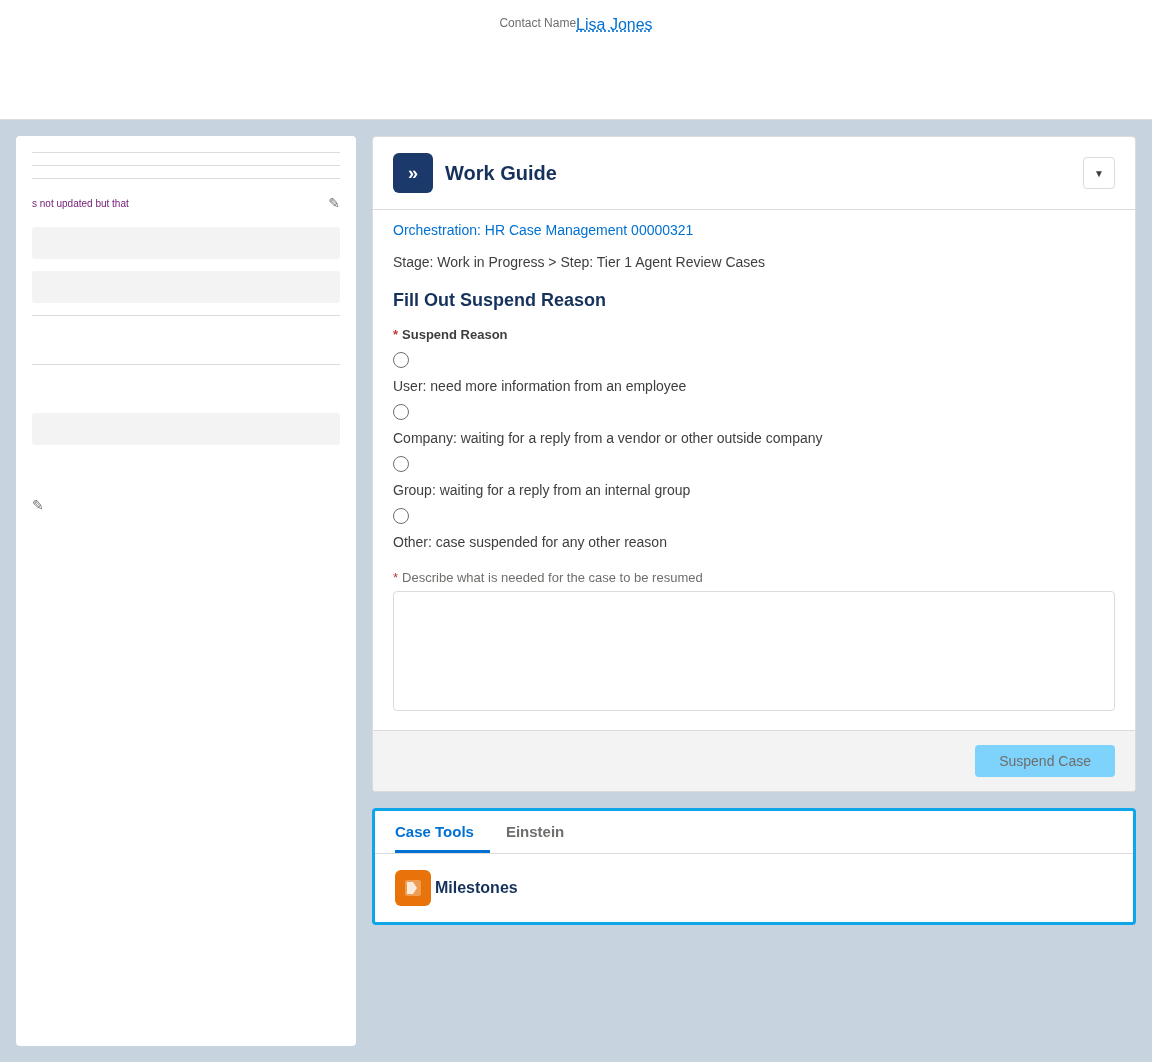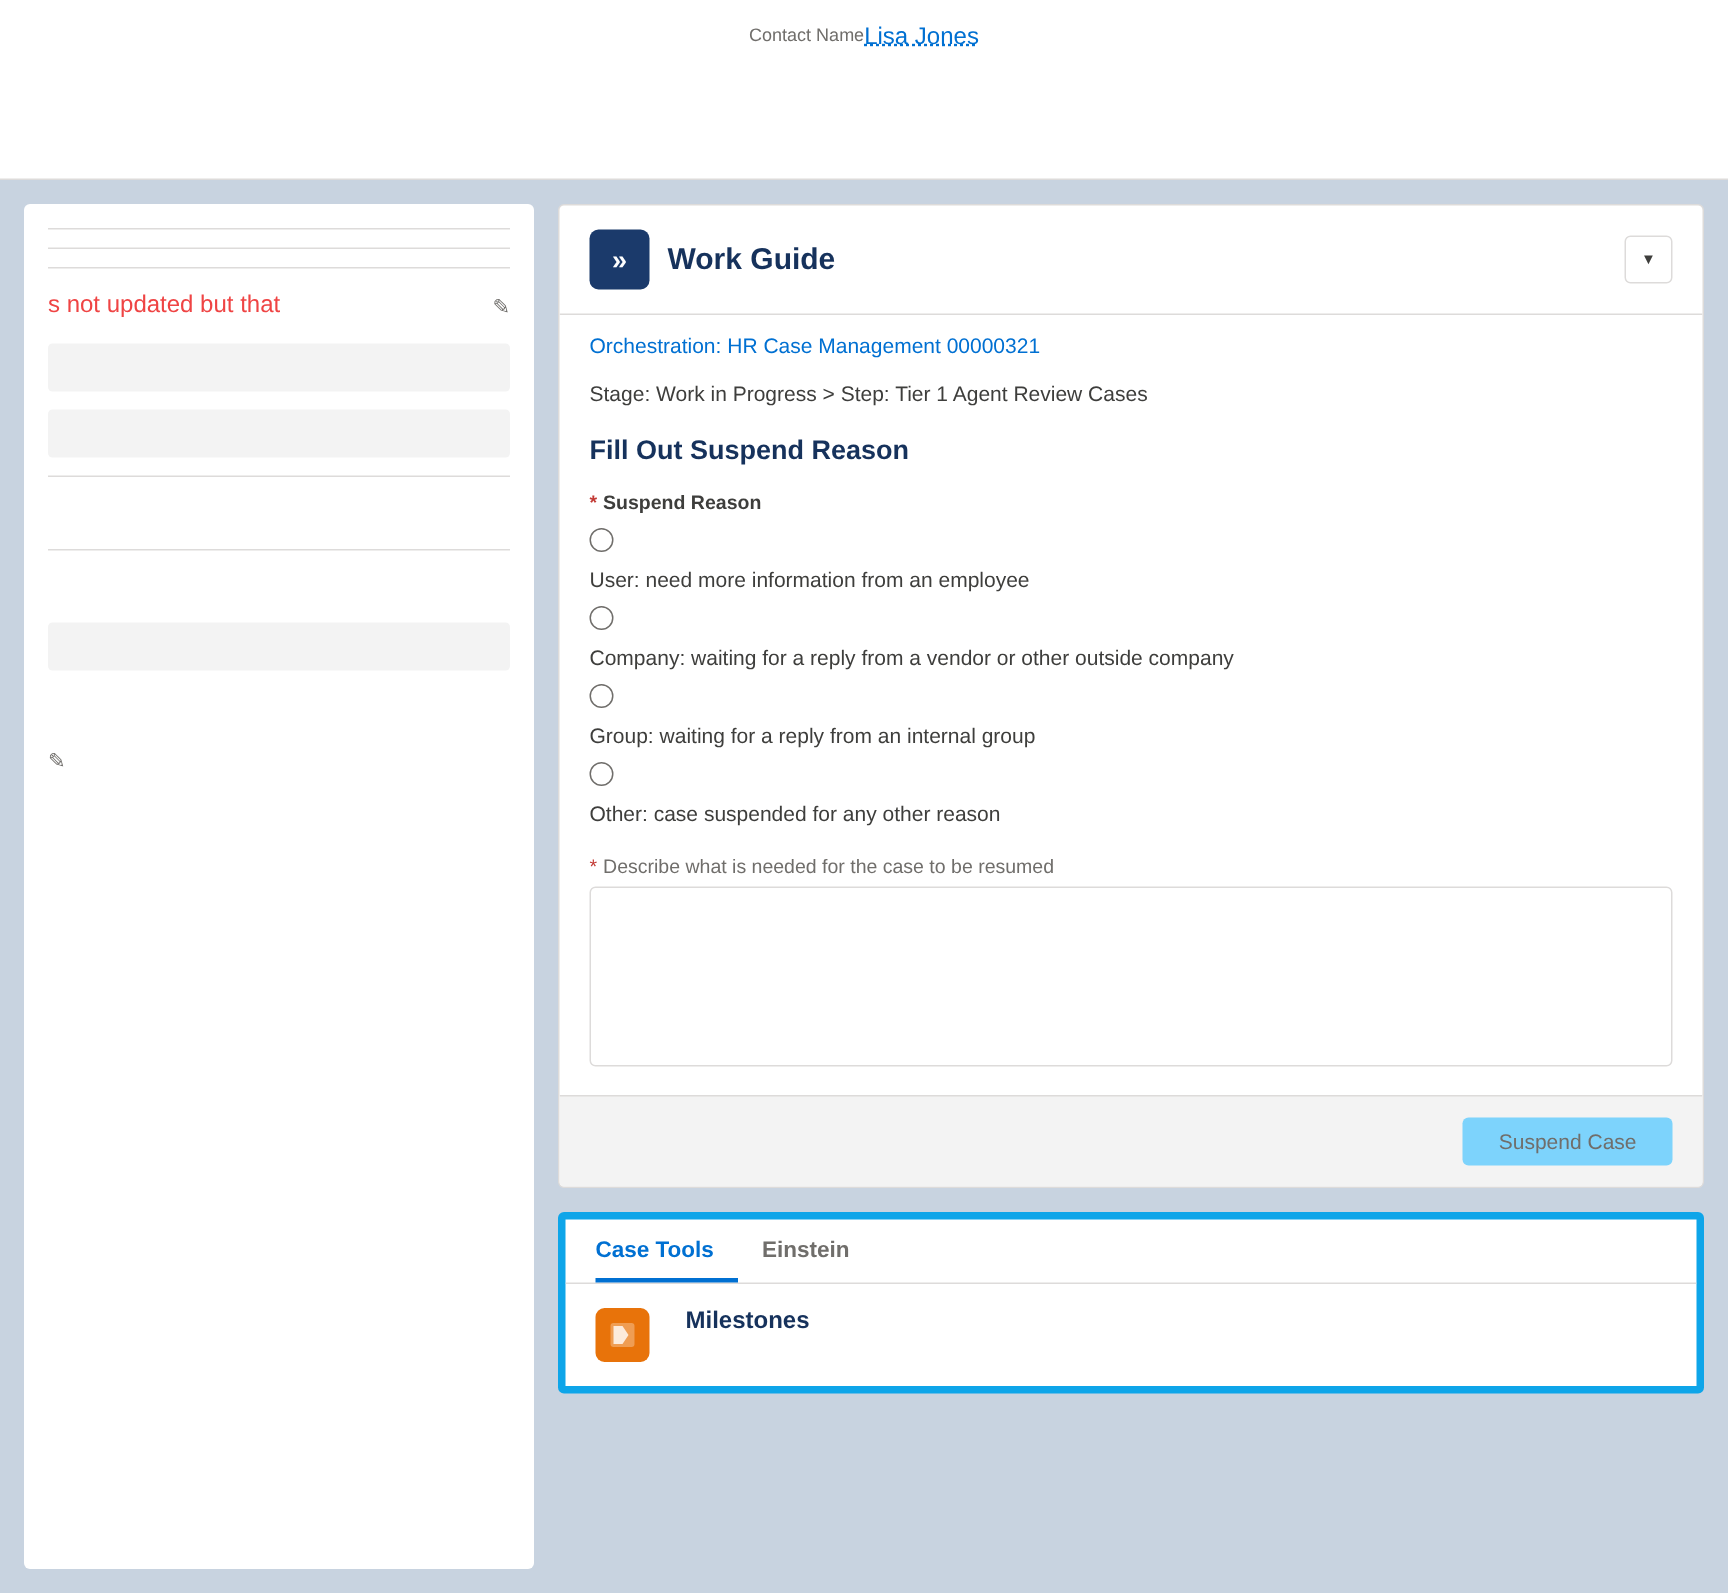--- a/index.html
+++ b/index.html
@@ -62,22 +62,22 @@
       background: #dddbda;
       width: 100%;
     }
     .left-text-row {
       display: flex;
       align-items: center;
       justify-content: space-between;
       padding: 4px 0;
     }
     .left-text {
-      font-size: 16px;
-      color: #ef4444;
+      font-size: 10px;
+      color: #701a75;
     }
     .edit-icon {
       color: #706e6b;
       font-size: 14px;
       cursor: pointer;
     }
     .left-input-placeholder {
       background: #f3f3f3;
       border-radius: 3px;
       height: 32px;
@@ -248,21 +248,21 @@
       font-size: 14px;
       font-weight: 400;
       cursor: not-allowed;
       font-family: inherit;
     }
 
     
     .case-tools-card {
       background: #fff;
       border-radius: 4px;
-      border: 5px solid #0ea5e9;
+      border: 3px solid #0ea5e9;
       overflow: hidden;
     }
     .tabs-row {
       display: flex;
       border-bottom: 1px solid #dddbda;
       padding: 0 20px;
     }
     .tab {
       padding: 12px 16px 10px 0;
       margin-right: 16px;
@@ -272,22 +272,22 @@
       border-bottom: 3px solid transparent;
       font-weight: 700;
     }
     .tab.active {
       color: #0070d2;
       border-bottom: 3px solid #0070d2;
       font-weight: 700;
     }
     .milestones-row {
       display: flex;
-      align-items: flex-start;
-      gap: 24px;
+      align-items: center;
+      gap: 4px;
       padding: 16px 20px;
     }
     .milestones-icon {
       width: 36px;
       height: 36px;
       background: #e8730a;
       border-radius: 6px;
       display: flex;
       align-items: center;
       justify-content: center;

